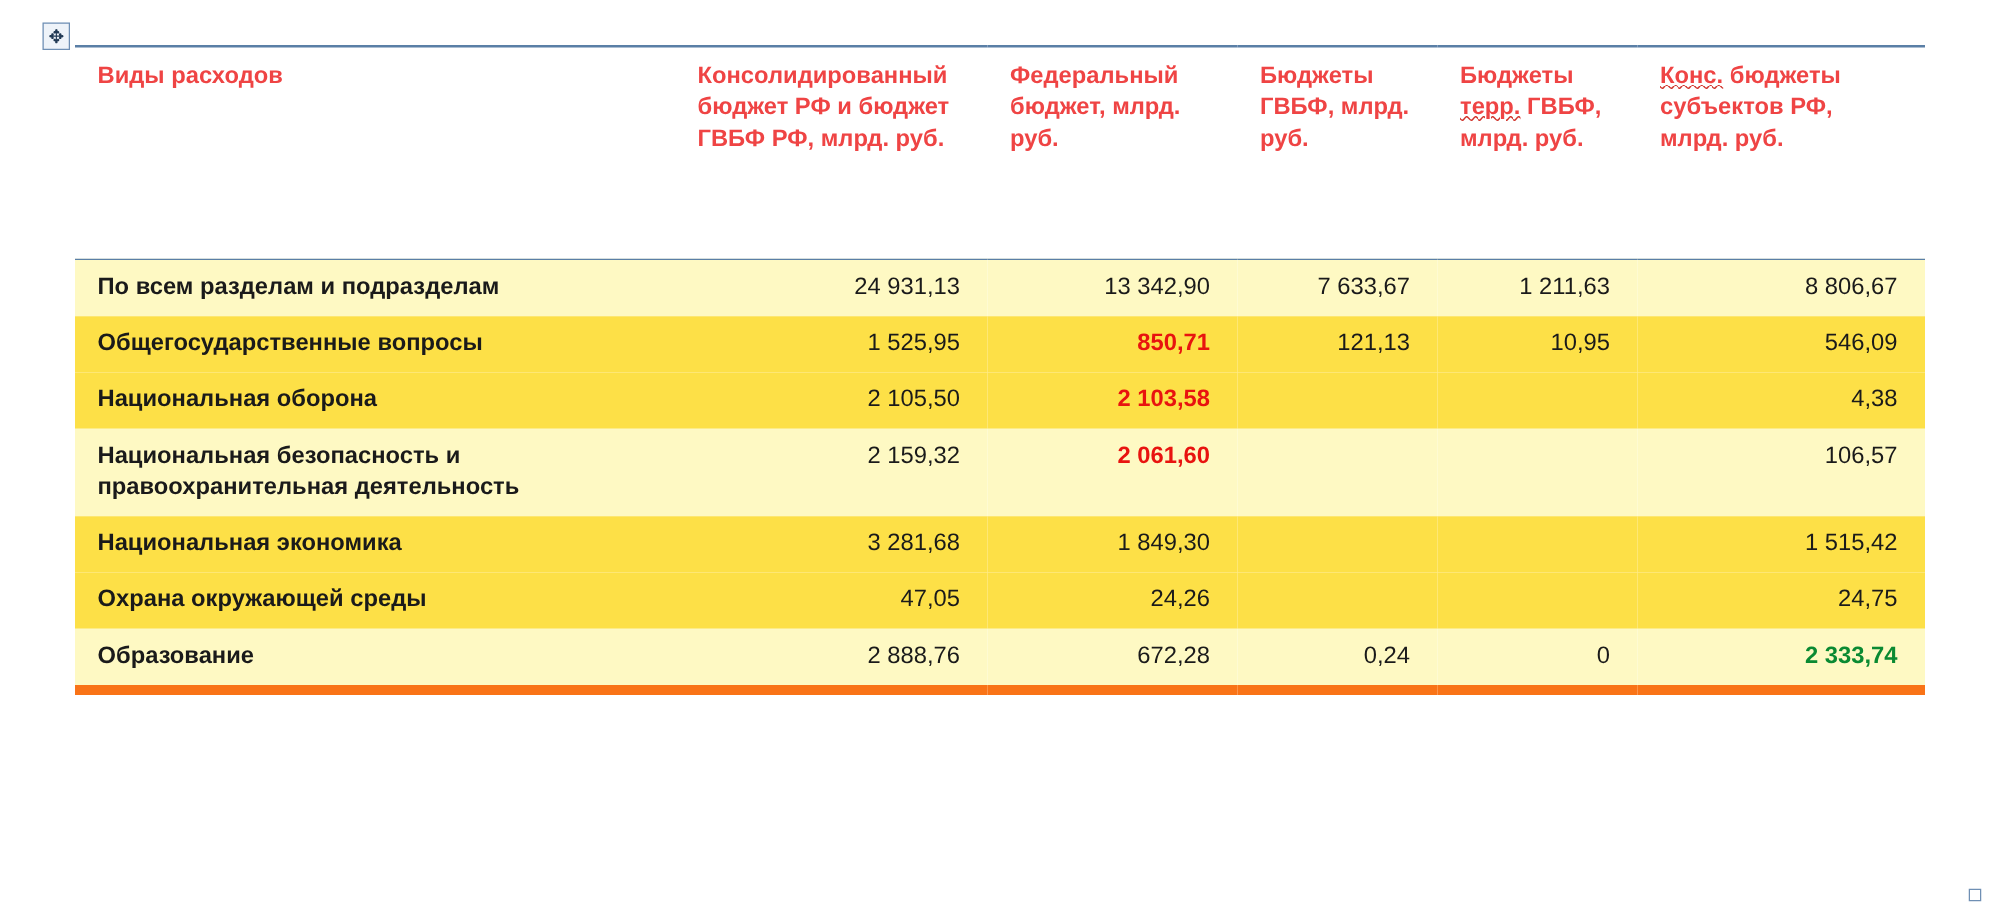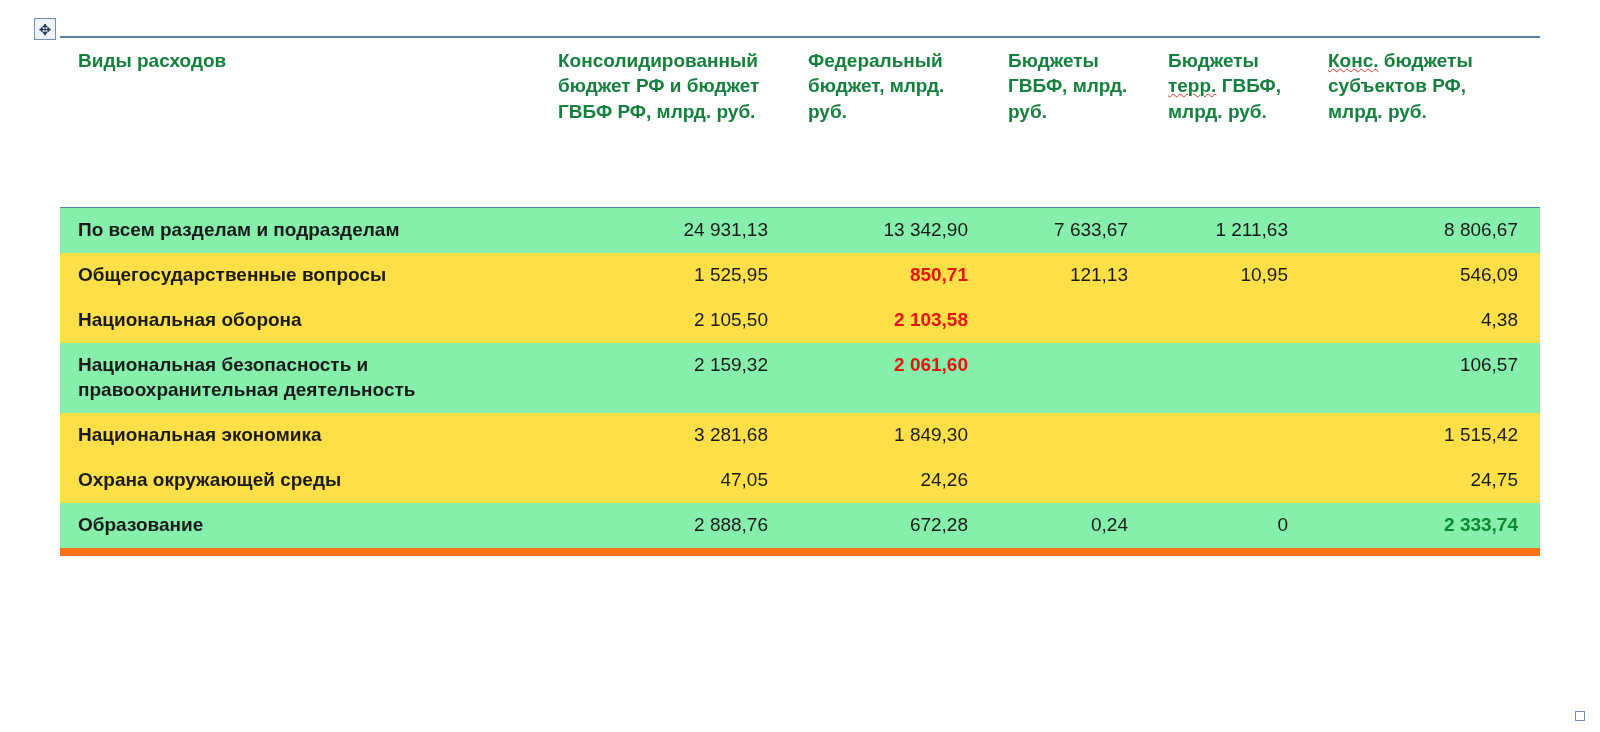--- a/index.html
+++ b/index.html
@@ -66,21 +66,21 @@
   table.budget col.c1 { width: 250px; }
   table.budget col.c2 { width: 200px; }
   table.budget col.c3 { width: 160px; }
   table.budget col.c4 { width: 160px; }
   table.budget col.c5 { width: 230px; }
 
   
   thead th {
     font-size: 19px;
     font-weight: bold;
-    color: #15803d;
+    color: #ef4444;
     text-align: left;
     vertical-align: top;
     padding: 10px 22px 10px 18px;
     line-height: 1.33;
     border-top: 2px solid #5a7fa6;
     background: #ffffff;
     height: 170px;
     box-sizing: border-box;
   }
 
@@ -106,21 +106,21 @@
   tbody td.label {
     font-weight: bold;
     text-align: left;
   }
 
   tbody td.num {
     text-align: right;
   }
 
   tbody tr.shade td {
-    background: #86efac;
+    background: #fef9c3;
   }
   tbody tr.plain td {
     background: #fde047;
   }
 
   tbody tr.shade.first-band td {
     border-top: 1px solid #5a7fa6;
   }
 
   tbody tr.last-row td {

